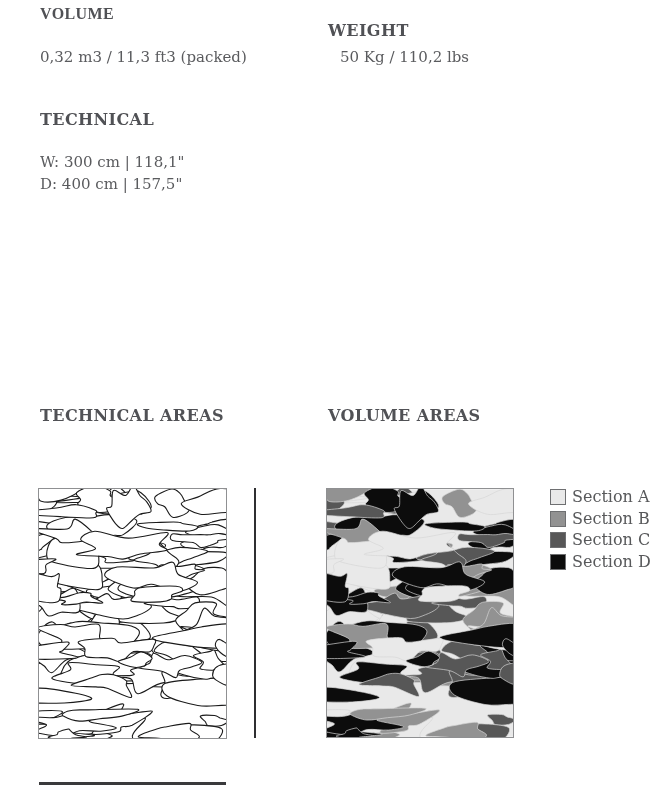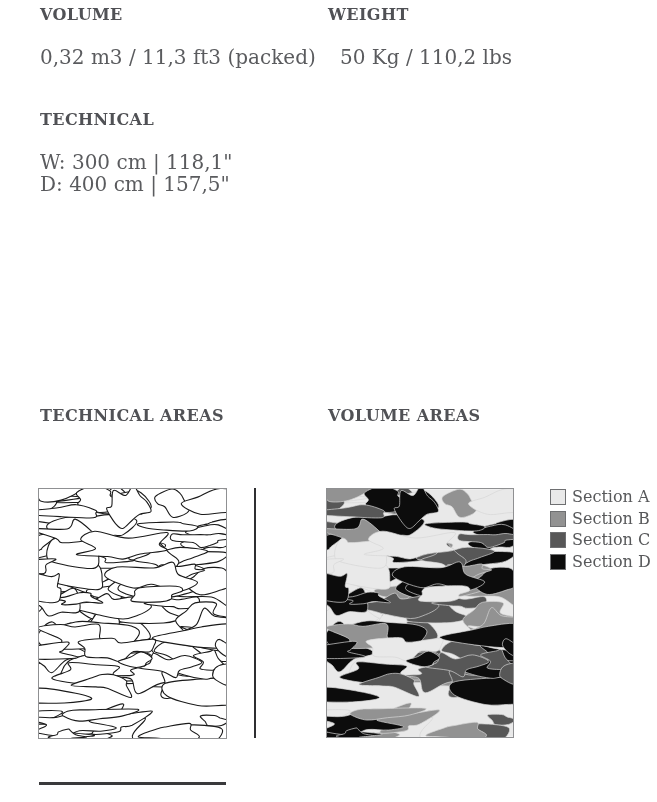--- a/index.html
+++ b/index.html
@@ -12,21 +12,21 @@
     overflow: hidden;
   }
   .abs { position: absolute; }
   .spec-title {
     font-size: 16px;
     font-weight: bold;
     color: #505155;
     letter-spacing: 0.4px;
   }
   .spec-text {
-    font-size: 20px;
+    font-size: 15px;
     line-height: 22px;
     color: #5a5b5e;
   }
   .panel {
     border: 1px solid #8f9092;
     background: #ffffff;
   }
   .panel svg { display: block; }
   .v-divider {
     width: 2px;
@@ -47,25 +47,25 @@
     font-size: 16px;
     color: #58595b;
     margin-left: 6px;
     line-height: 16px;
     white-space: nowrap;
   }
 </style>
 </head>
 <body>
 
-<div class="abs spec-title" style="left:40px; top:5px;">VOLUME</div>
+<div class="abs spec-title" style="left:40px; top:5px;font-family:Liberation Serif, serif;">VOLUME</div>
 
 <div class="abs spec-text" style="left:40px; top:46px;">0,32 m3 / 11,3 ft3 (packed)</div>
 
-<div class="abs spec-title" style="left:328px; top:5px;">WEIGHT</div>
+<div class="abs spec-title" style="left:328px; top:21px;">WEIGHT</div>
 
 <div class="abs spec-text" style="left:340px; top:46px;">
   <div>50 Kg / 110,2 lbs</div>
 </div>
 
 <div class="abs spec-title" style="left:40px; top:110px;">TECHNICAL</div>
 
 <div class="abs spec-text" style="left:40px; top:151px; width:252px;">
   <div>W: 300 cm | 118,1"</div>
   <div>D: 400 cm | 157,5"</div>

